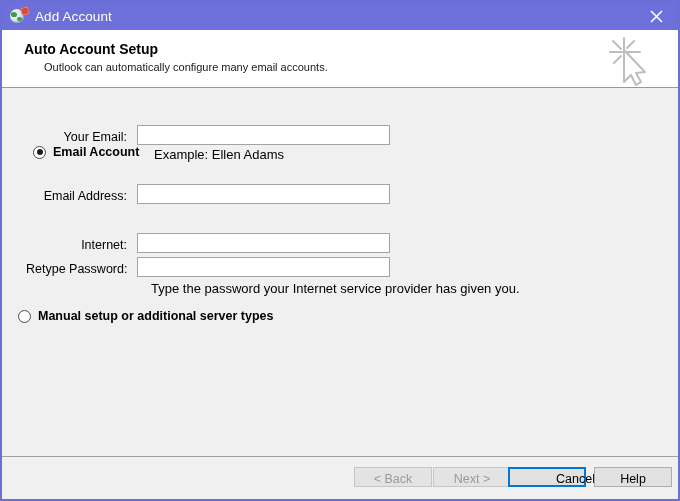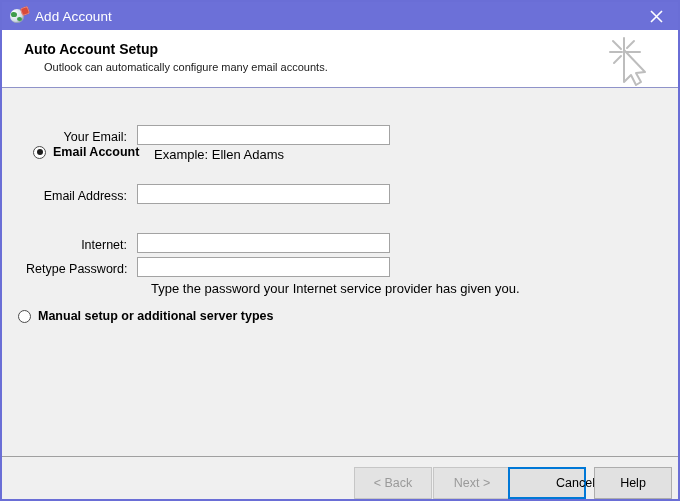--- a/index.html
+++ b/index.html
@@ -197,21 +197,21 @@
     left: 0; top: 454px;
     width: 676px;
     height: 43px;
     background: #f0f0f0;
     border-top: 1px solid #a0a0a0;
     box-sizing: border-box;
   }
   .btn {
     position: absolute;
     top: 10px;
-    height: 32px;
+    height: 20px;
     box-sizing: border-box;
     font-family: "Liberation Sans", sans-serif;
     font-size: 12.5px;
     background: #e1e1e1;
     border: 1px solid #adadad;
     color: #000000;
     text-align: center;
     line-height: 22px;
     cursor: default;
     padding: 0;

